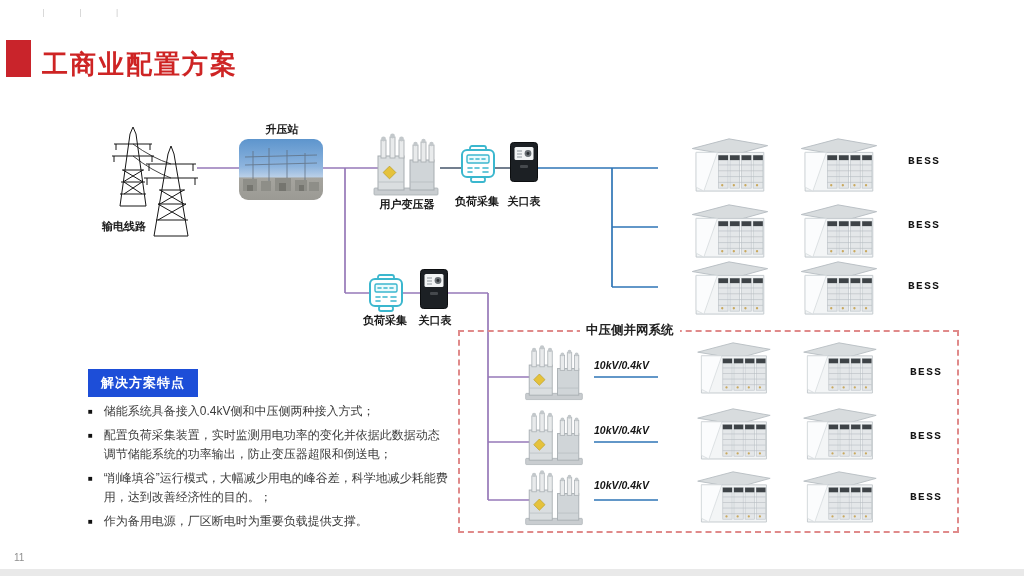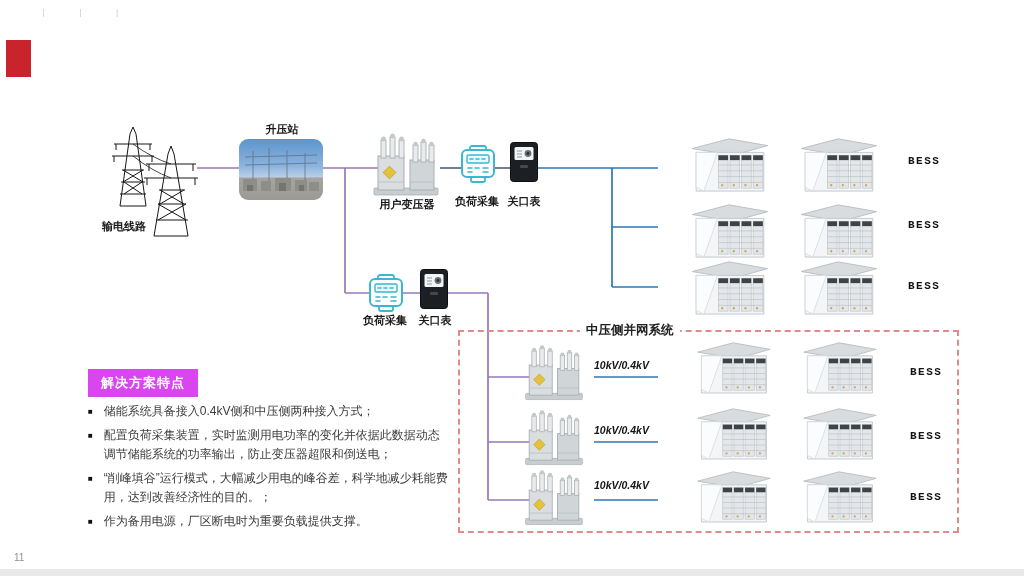--- a/index.html
+++ b/index.html
@@ -16,21 +16,21 @@
   .sysbox{position:absolute;border:2px dashed #e08a8a;}
   .box-title{position:absolute;top:-10px;background:#ffffff;padding:0 6px;font-size:12.5px;
              font-weight:bold;color:#222;white-space:nowrap;}
   
   .bess-label{position:absolute;font-size:11px;font-weight:bold;color:#141414;letter-spacing:1.5px;font-family:Liberation Mono, monospace;}
   .kv-label{position:absolute;font-size:10.5px;font-weight:bold;color:#141414;white-space:nowrap;font-style:italic;}
   
   #booster-photo{left:239px;top:139px;width:84px;height:61px;border-radius:9px;overflow:hidden;
                  background:linear-gradient(180deg,#5d95cd 0%,#8db4de 45%,#b9cfe7 62%,#a5a49e 64%,#9b9a94 100%);}
   
-  #feature-badge{left:88px;top:369px;background:#d946ef;color:#ffffff;font-size:13px;font-weight:bold;
+  #feature-badge{left:88px;top:369px;background:#1d4ed8;color:#ffffff;font-size:13px;font-weight:bold;
                  padding:5px 13px;letter-spacing:1px;}
   #feature-list{left:88px;top:402px;width:362px;list-style:none;margin:0;padding:0;}
   #feature-list li{display:flex;gap:11px;margin-bottom:5px;font-size:12px;line-height:19px;color:#3c3c3c;}
   #feature-list .bullet-marker{font-size:8px;line-height:19px;color:#111;flex:0 0 auto;}
   
   #page-number{left:14px;top:552px;font-size:10px;color:#8f8f8f;}
   #bottom-bar{left:0;bottom:0;width:1024px;height:7px;background:#e9e9e9;}
   svg{display:block;}
 </style>
 </head>
@@ -142,20 +142,21 @@
       <path d="M612,227 L658,227"></path>
       <path d="M612,287 L658,287"></path>
       <path d="M594,377 L658,377"></path>
       <path d="M594,442 L658,442"></path>
       <path d="M594,500 L658,500"></path>
     </g>
   </svg>
 
   <div class="abs" id="watermark">❘ ❘ ❘</div>
   <div class="abs" id="title-block-square"></div>
+  <div class="abs" id="page-title">工商业配置方案</div>
 
   <svg class="abs" style="left:112px;top:124px;" width="90" height="114" viewBox="0 0 90 114" stroke="#161616" stroke-width="1" fill="none">
     <g>
       <path d="M8,82 L18,10 M34,82 L24,10 M18,10 L21,3 L24,10"></path>
       <path d="M2,20 L40,20 M4,20 l0,6 M38,20 l0,6"></path>
       <path d="M0,32 L42,32 M2,32 l0,6 M40,32 l0,6"></path>
       <path d="M11,58 L31,46 M31,58 L11,46 M12,70 L30,58 M30,70 L12,58 M10,46 L32,46 M9,58 L33,58 M8,70 L34,70 M8,82 L34,82"></path>
     </g>
     <g>
       <path d="M42,112 L56,30 M76,112 L62,30 M56,30 L59,22 L62,30"></path>

